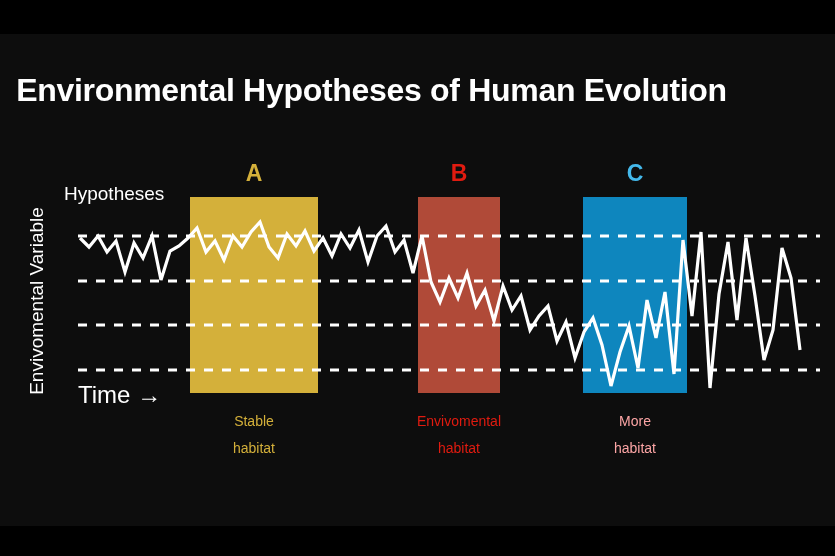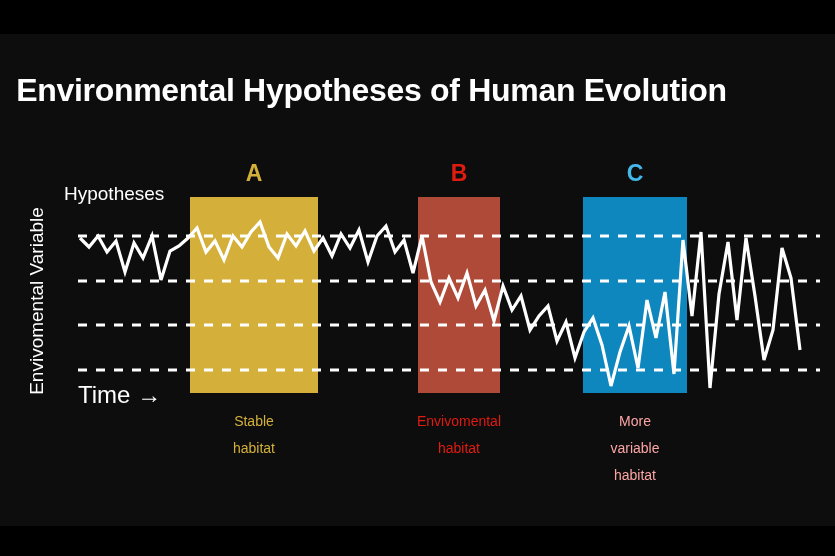--- a/index.html
+++ b/index.html
@@ -136,17 +136,16 @@
   <div class="caption" style="left: 169px; color: rgb(212, 176, 58);">
     <div>Stable</div>
     <div>habitat</div>
   </div>
   <div class="caption" style="left: 374px; color: rgb(224, 27, 16);">
     <div>Envivomental</div>
     <div>habitat</div>
   </div>
   <div class="caption" style="left: 550px; color: #fca5a5;">
     <div>More</div>
-    <div>variable</div>
     <div>habitat</div>
   </div>
 
 </div>
 
 </body></html>

